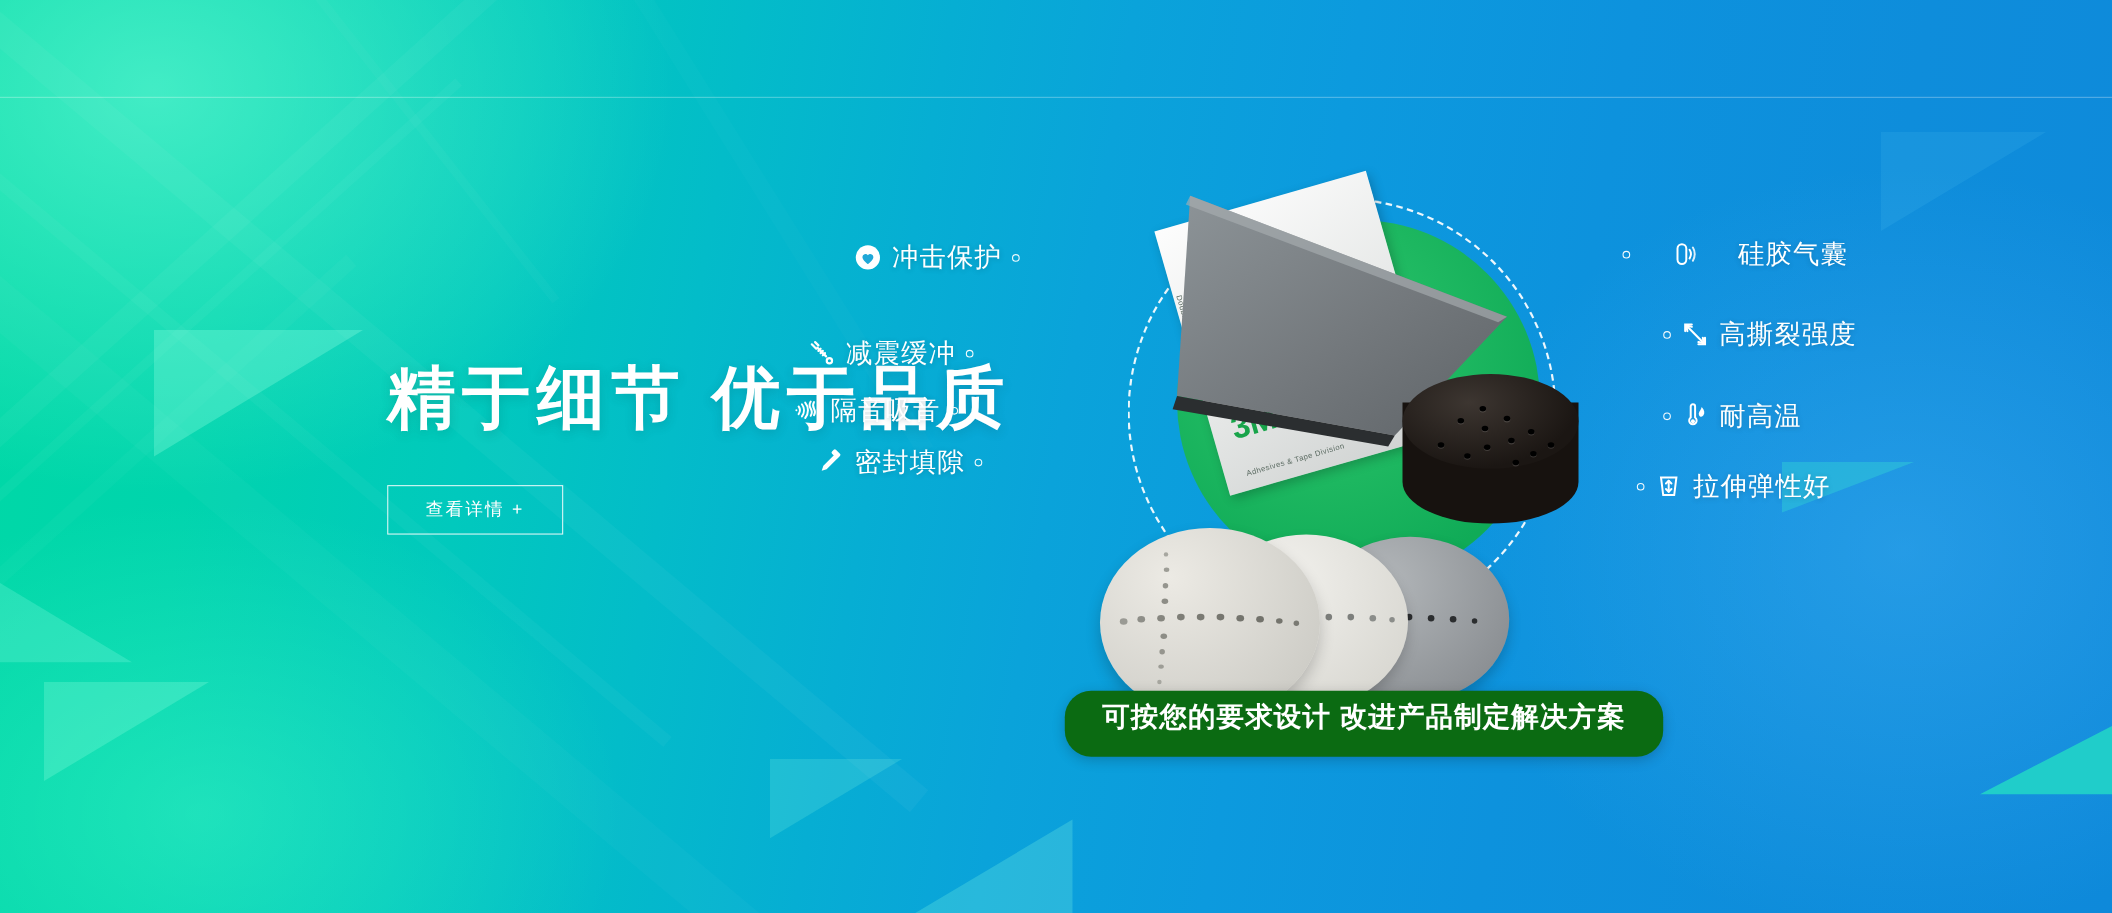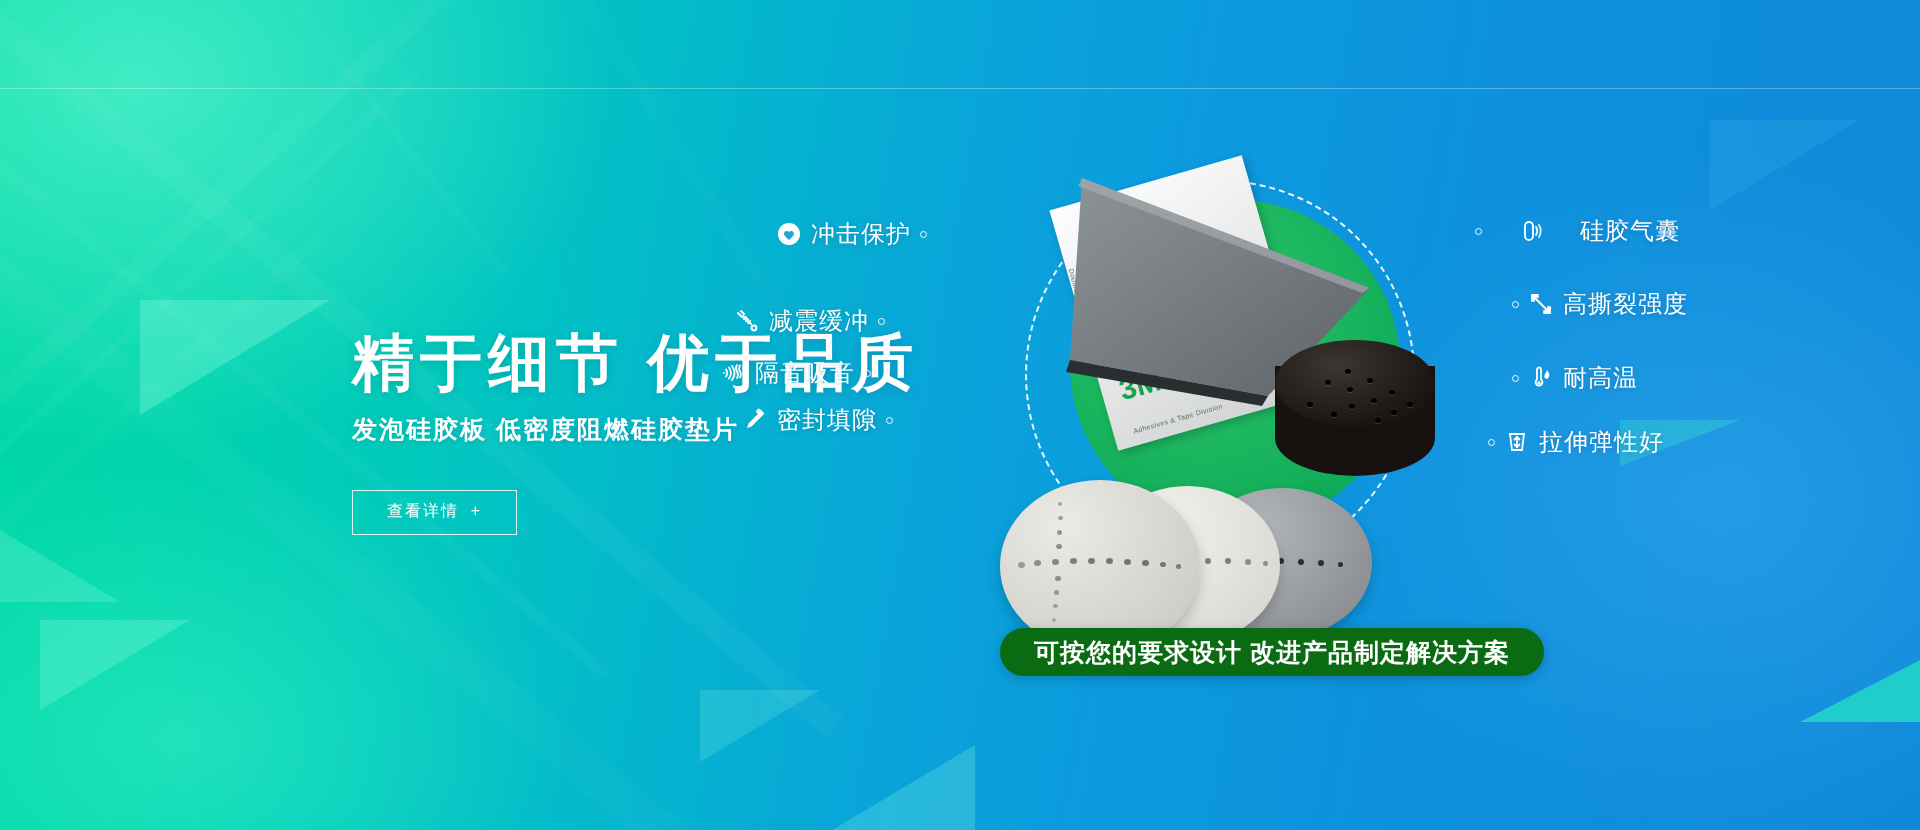--- a/index.html
+++ b/index.html
@@ -75,21 +75,21 @@
     line-height:1.08; white-space:nowrap;
     text-shadow:0 2px 10px rgba(0,60,60,.18); }
   .subhead { color:#ffffff; font-size:25px; font-weight:bold; letter-spacing:2px;
     margin-top:16px; white-space:nowrap;
     text-shadow:0 1px 6px rgba(0,60,60,.18); }
   .cta {
     display:inline-block; margin-top:44px; padding:0 34px;
     height:45px; line-height:43px;
     border:1px solid rgba(255,255,255,.85); background:transparent;
     color:#ffffff; font-size:16px; letter-spacing:2px; cursor:pointer;
-    font-family:Liberation Mono, monospace;
+    font-family:Liberation Sans, sans-serif;
   }
 
   
   .cluster { position:absolute; left:880px; top:150px; width:840px; height:560px; }
 
   .green-circle { position:absolute; left:190px; top:50px; width:330px; height:330px;
     border-radius:50%; background:#15b95f;
     background:radial-gradient(circle at 40% 35%, #2ec76c, #10ab57 75%); }
 
   .dash-ring { position:absolute; left:145px; top:30px; width:390px; height:390px;
@@ -132,22 +132,22 @@
     color:#ffffff; font-size:24px; letter-spacing:1px; white-space:nowrap;
     text-shadow:0 1px 5px rgba(0,50,70,.25); }
   .feat .ic { width:26px; height:26px; display:flex; align-items:center;
     justify-content:center; flex:0 0 26px; }
   .feat.right { flex-direction:row; }
   .dot-marker { width:7px; height:7px; border-radius:50%;
     border:1.6px solid rgba(255,255,255,.95); background:transparent; flex:0 0 7px; }
 
   
   .pill {
-    position:absolute; left:1000px; top:628px;
-    padding:0 34px; height:48px; line-height:48px;
+    position:absolute; left:968px; top:628px;
+    padding:0 34px; height:60px; line-height:48px;
     background:#0b6b12; border-radius:24px;
     color:#ffffff; font-size:25px; font-weight:bold; letter-spacing:1px;
     white-space:nowrap; box-shadow:0 3px 12px rgba(0,0,0,.20);
   }
 </style>
 </head>
 <body>
 
 <div id="banner">
 
@@ -170,21 +170,20 @@
   <div class="tri tri-d"></div>
   <div class="tri tri-e"></div>
   <div class="tri tri-g"></div>
   <div class="tri tri-h"></div>
   <div class="tri-f"></div>
 
   <div class="seam"></div>
 
   <div class="copy">
     <div class="headline">精于细节 优于品质</div>
-    <div class="subhead">发泡硅胶板 低密度阻燃硅胶垫片</div>
     <button class="cta">查看详情 +</button>
   </div>
 
   <div class="cluster">
 
     <div class="green-circle"></div>
     <div class="dash-ring"></div>
 
     <div class="tape-sheet">
       <div class="m3 a">3M</div>

